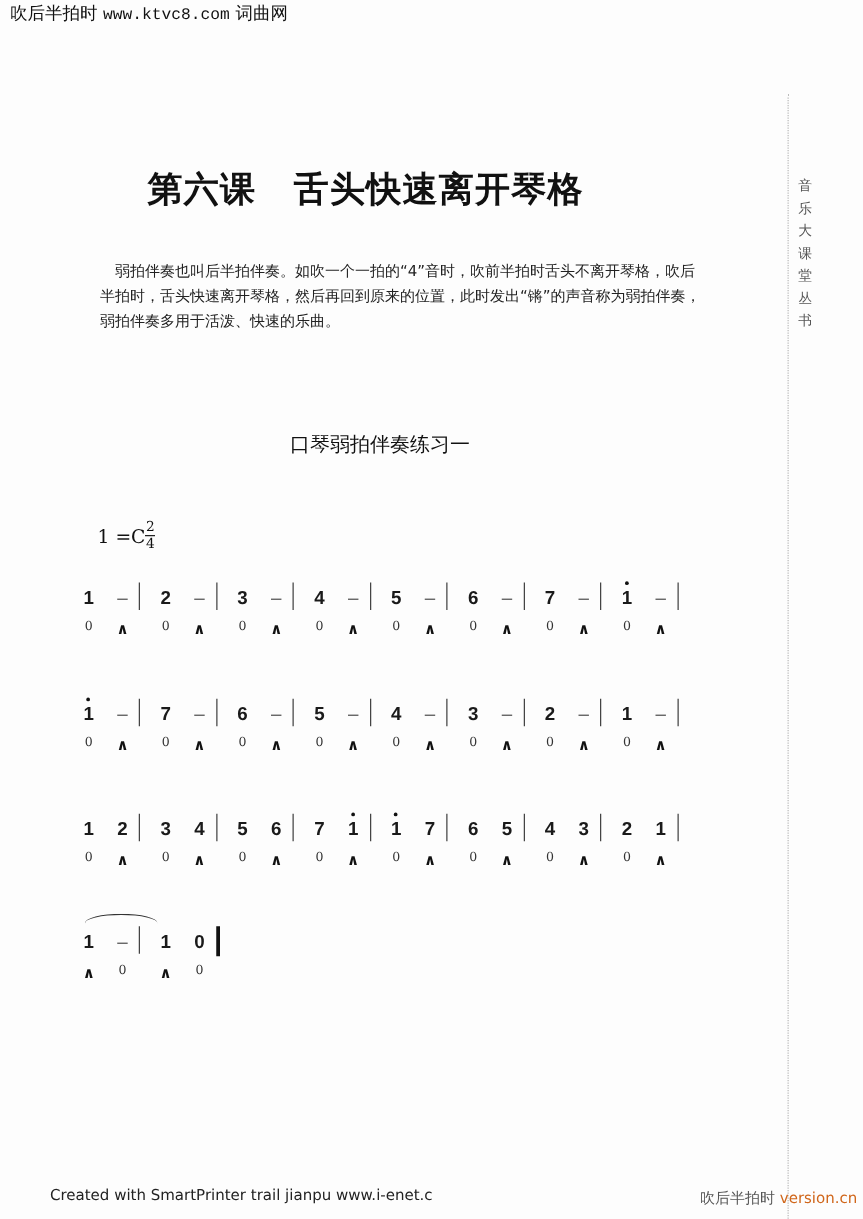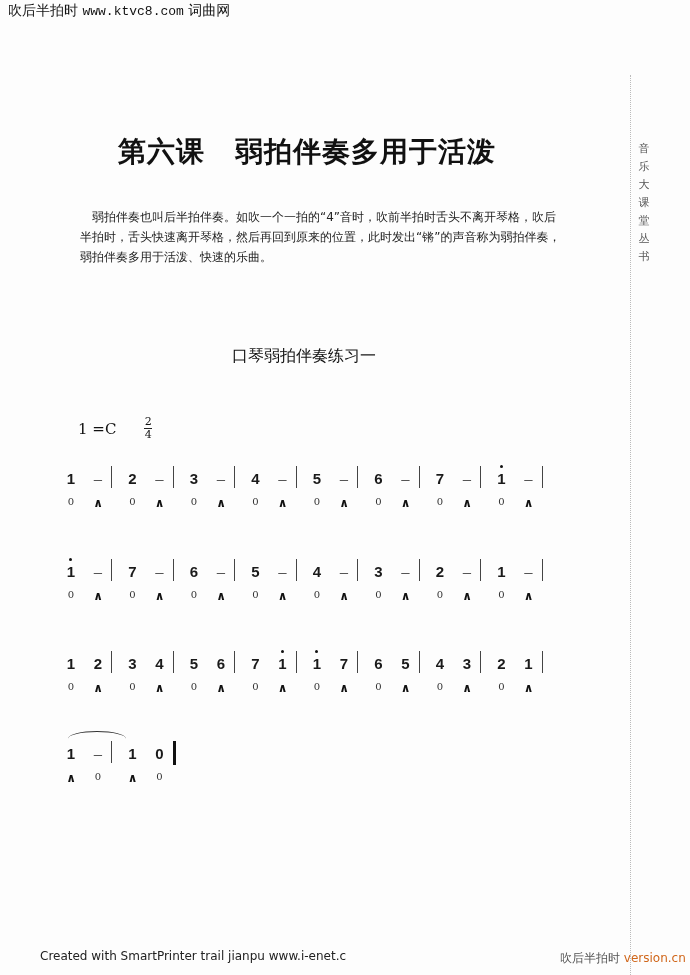--- a/index.html
+++ b/index.html
@@ -29,21 +29,21 @@
   .lesson-title .gap { display: inline-block; width: 30px; }
   .intro {
     left: 80px; top: 207px; width: 485px; font-size: 12px; line-height: 20px; color: #222;
     text-indent: 12px;
   }
   .exercise-title {
     left: 232px; top: 346px; font-size: 16px; color: #111; white-space: nowrap;
   }
   .key-sig {
     left: 78px; top: 416px; font-size: 15px; font-family: "DejaVu Serif", "Liberation Serif", serif;
-    color: #111; display: flex; align-items: center; gap: 28px;
+    color: #111; display: flex; align-items: center; gap: 0;
   }
   .time-sig { display: inline-flex; flex-direction: column; align-items: center; font-size: 11px; line-height: 12px; }
   .time-sig .bar { width: 8px; border-top: 1px solid #222; }
   .staff-row { left: 60px; width: 500px; }
   .note { position: absolute; top: 0; width: 16px; text-align: center; font-size: 15px; font-weight: bold; font-family: "Liberation Sans", sans-serif; }
   .note.dash { font-weight: normal; color: #555; }
   .note .dot { position: absolute; left: 6px; top: -5px; width: 3px; height: 3px; background: #111; border-radius: 50%; }
   .acc { position: absolute; top: 26px; width: 16px; text-align: center; font-size: 10px; font-family: "DejaVu Serif", serif; color: #333; }
   .acc.hat { font-size: 12px; font-weight: bold; font-family: "DejaVu Sans", sans-serif; color: #111; }
   .barline { position: absolute; top: -4px; width: 1px; height: 22px; background: #444; }
@@ -75,21 +75,21 @@
   <div>音</div>
   <div>乐</div>
   <div>大</div>
   <div>课</div>
   <div>堂</div>
   <div>丛</div>
   <div>书</div>
 </div>
 
 <div class="abs lesson-title">
-  <span>第六课</span><span class="gap"></span><span>弱拍伴奏多用于活泼</span>
+  <span>第六课</span><span class="gap"></span><span>舌头快速离开琴格</span>
 </div>
 
 <p class="abs intro" style="margin:0">弱拍伴奏也叫后半拍伴奏。如吹一个一拍的“4”音时，吹前半拍时舌头不离开琴格，吹后半拍时，舌头快速离开琴格，然后再回到原来的位置，此时发出“锵”的声音称为弱拍伴奏，弱拍伴奏多用于活泼、快速的乐曲。</p>
 
 <div class="abs exercise-title">口琴弱拍伴奏练习一</div>
 
 <div class="abs key-sig">
   <span>1 =C</span>
   <span class="time-sig">
     <span>2</span>

